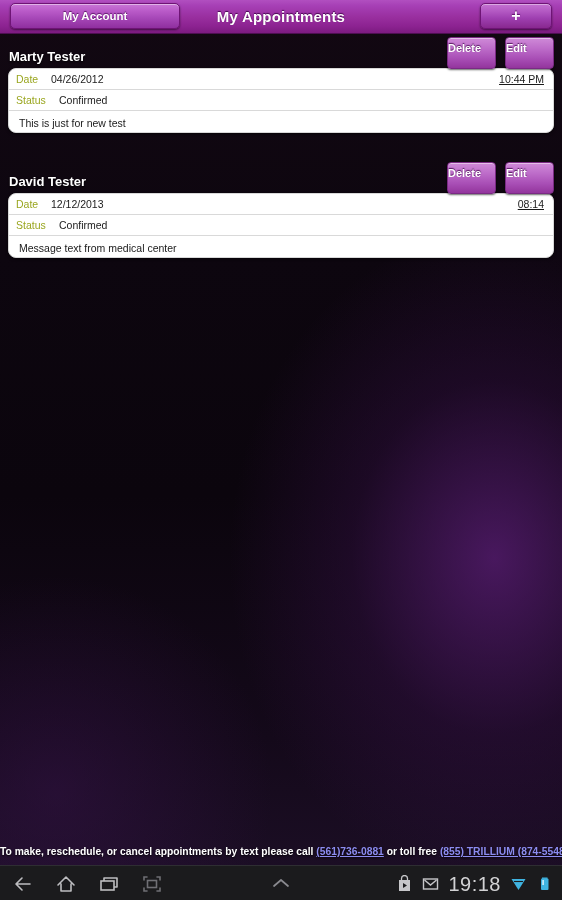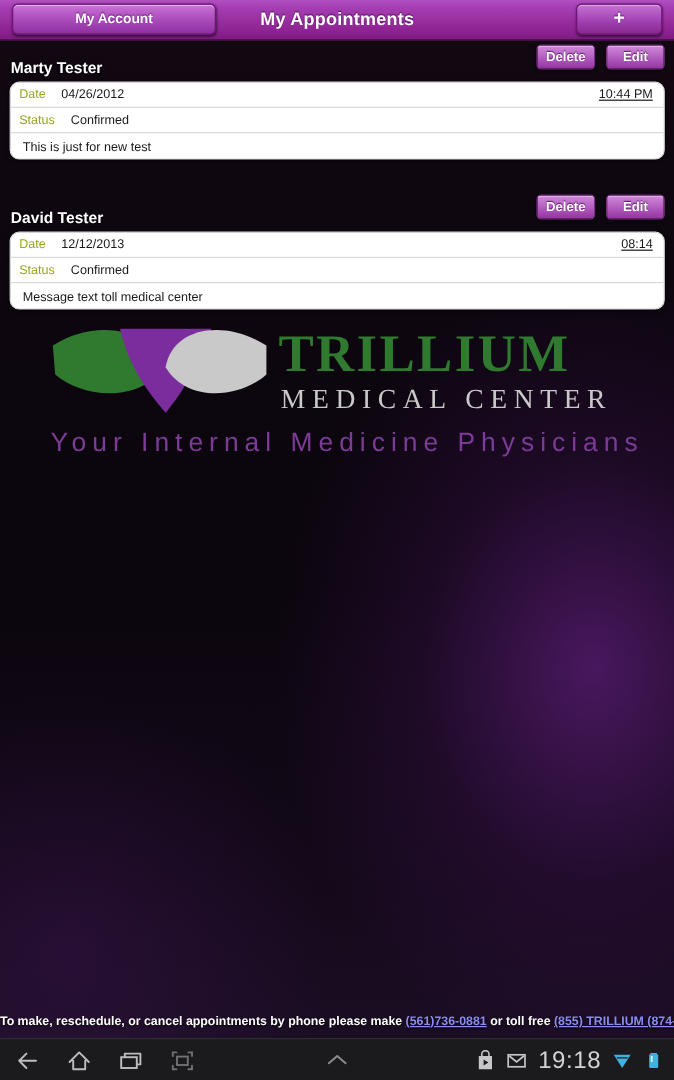--- a/index.html
+++ b/index.html
@@ -169,27 +169,26 @@
 
   .appt-actions {
     position: absolute;
     right: 8px;
     top: 3px;
     display: flex;
     gap: 9px;
   }
 
   .btn-delete, .btn-edit {
-    height: 21px;
+    height: 32px;
     border-radius: 4px;
     color: #ffffff;
     font-size: 11px;
     font-weight: bold;
     line-height: 20px;
-    text-align: center;
     text-shadow: 0 -1px 1px rgba(60,0,70,0.85);
     border: 1px solid #7a2a84;
     box-shadow: inset 0 1px 0 rgba(255,255,255,0.45), 0 1px 2px rgba(0,0,0,0.6);
     cursor: pointer;
   }
   .btn-delete {
     width: 49px;
     background: linear-gradient(180deg, #cf8ad8 0%, #bd6cc9 35%, #a94fb6 68%, #93359d 100%);
   }
   .btn-edit {
@@ -335,30 +334,20 @@
 <body>
 
 <div id="app">
 
   <div class="topbar">
     <div class="btn-myaccount">My Account</div>
     <div class="topbar-title">My Appointments</div>
     <div class="btn-add">+</div>
   </div>
 
-  <div class="logo-wrap">
-    <svg class="logo-flower" viewBox="0 0 190 78">
-      <path d="M6 18 C 40 -4, 86 2, 100 36 C 76 66, 32 62, 8 42 Z" fill="#2f7a2f"></path>
-      <path d="M62 4 L 138 4 C 126 40, 110 62, 100 74 C 88 60, 70 38, 62 4 Z" fill="#7b2d9e"></path>
-      <path d="M184 18 C 150 -4, 106 2, 100 36 C 118 66, 162 62, 184 42 Z" fill="#c9c9c9"></path>
-    </svg>
-    <div class="logo-text-main">TRILLIUM</div>
-    <div class="logo-text-sub">MEDICAL CENTER</div>
-    <div class="logo-tagline">Your Internal Medicine Physicians</div>
-  </div>
 
   <div class="content">
 
     <div class="appt-block">
       <div class="appt-head">
         <div class="appt-name">Marty Tester</div>
         <div class="appt-actions">
           <div class="btn-delete">Delete</div>
           <div class="btn-edit">Edit</div>
         </div>
@@ -389,28 +378,28 @@
       </div>
       <div class="card">
         <div class="card-row row-tall">
           <span class="lbl lbl-date">Date</span><span class="val">12/12/2013</span>
           <span class="val-right">08:14</span>
         </div>
         <div class="card-row row-tall">
           <span class="lbl lbl-status">Status</span><span class="val">Confirmed</span>
         </div>
         <div class="card-row row-tall">
-          <span class="note">Message text toll medical center</span>
+          <span class="note">Message text from medical center</span>
         </div>
       </div>
     </div>
 
   </div>
 
-  <div class="footer"><span>To make, reschedule, or cancel appointments by phone please make </span><a>(561)736-0881</a><span> or toll free </span><a>(855) TRILLIUM (874-5548)</a></div>
+  <div class="footer"><span>To make, reschedule, or cancel appointments by text please call </span><a>(561)736-0881</a><span> or toll free </span><a>(855) TRILLIUM (874-5548)</a></div>
 
   <div class="navbar">
 
     <div class="nav-left">
       <div class="nav-ico">
         <svg width="22" height="22" viewBox="0 0 22 22">
             <path d="M18 11 H5 M10 5 L4 11 L10 17" stroke="#bdbdc0" stroke-width="1.6" fill="none" stroke-linecap="round" stroke-linejoin="round"></path>
           </svg>
       </div>
       <div class="nav-ico">

